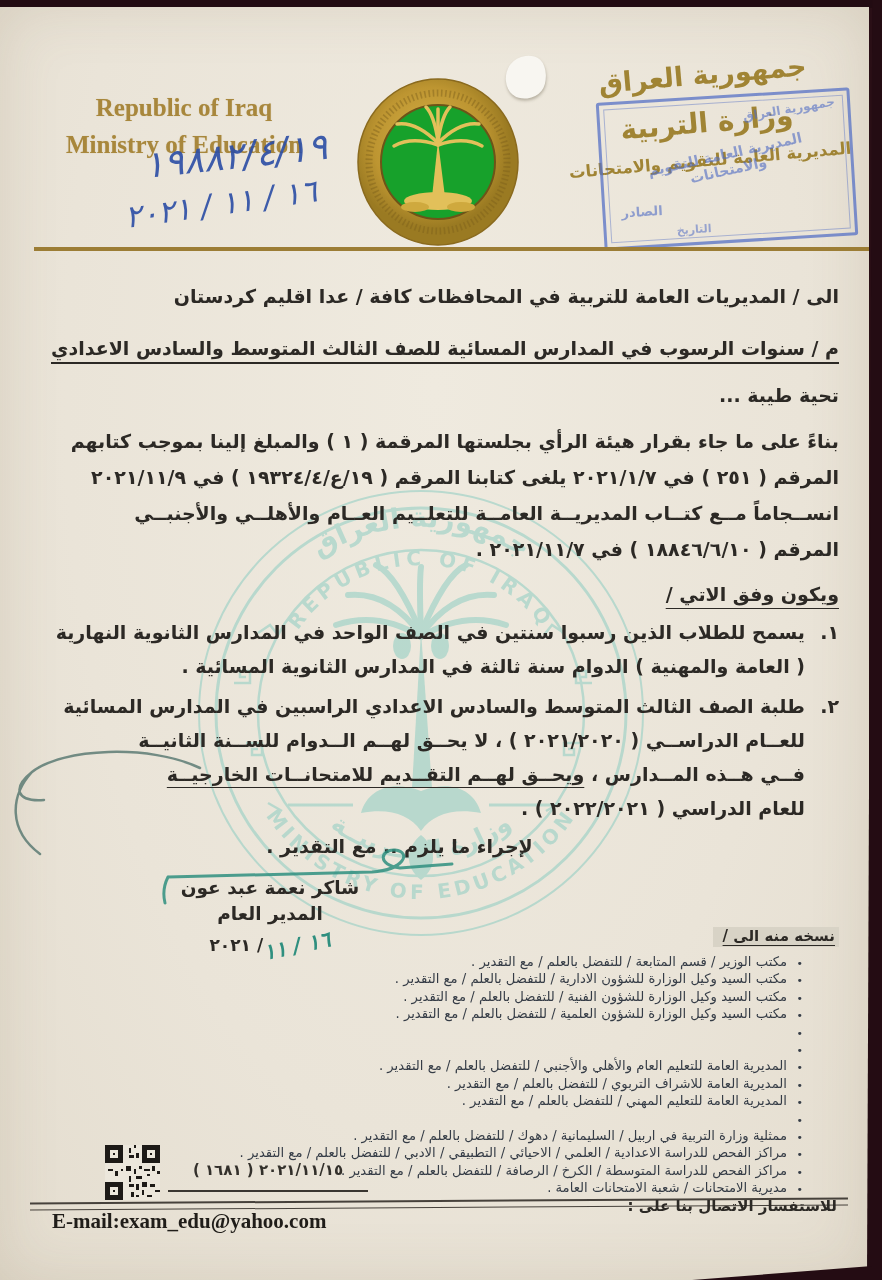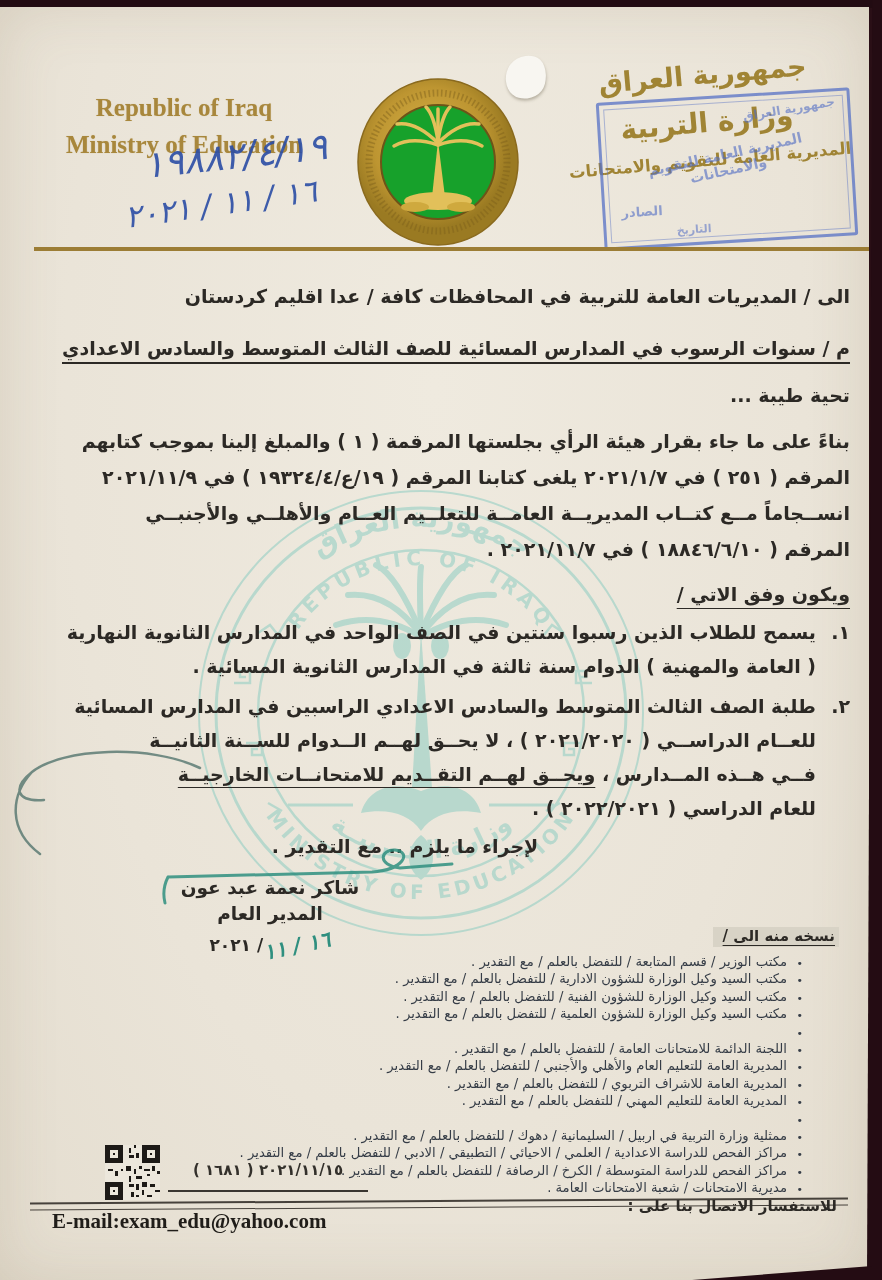--- a/index.html
+++ b/index.html
@@ -40,21 +40,21 @@
   .stamp-box .s4{position:absolute;left:70px;bottom:6px;font-size:11px;color:rgba(80,108,196,.55);direction:rtl;font-weight:bold;}
   .gold-rule{position:absolute;left:34px;top:240px;width:835px;height:3.5px;background:#9c7d35;}
   .tear{position:absolute;left:506px;top:48px;width:40px;height:44px;background:#f8f6f1;
         border-radius:58% 42% 55% 45%/50% 55% 45% 50%;transform:rotate(14deg);
         box-shadow:1px 2px 3px rgba(90,80,60,.35);}
 
   
   .watermark{position:absolute;left:188px;top:476px;width:466px;height:462px;opacity:.55;pointer-events:none;}
 
   
-  .body{position:absolute;top:278px;right:19px;left:40px;direction:rtl;color:#2c2925;
+  .body{position:absolute;top:278px;right:30px;left:40px;direction:rtl;color:#2c2925;
         font-weight:bold;font-size:19px;z-index:2;}
   .to{margin-bottom:30px;}
   .subject{text-decoration:underline;text-underline-offset:7px;text-decoration-thickness:1.5px;margin-bottom:25px;}
   .greet{margin-bottom:17px;}
   .para div{line-height:36px;}
   .wafq{text-decoration:underline;text-underline-offset:7px;margin-top:16px;margin-bottom:10px;}
   .item{display:flex;line-height:34px;margin-bottom:6px;}
   .item .num{flex:0 0 34px;}
   .item .txt{flex:1;}
   .u{text-decoration:underline;text-underline-offset:6px;}
@@ -269,21 +269,20 @@
         </div>
       <div class="li">
           <span class="blt">•</span>
           <span>مكتب السيد وكيل الوزارة للشؤون العلمية / للتفضل بالعلم / مع التقدير .</span>
         </div>
       <div class="li">
           <span class="blt">•</span>
         </div>
       <div class="li">
           <span class="blt">•</span>
-          <span>اللجنة الدائمة للامتحانات العامة / للتفضل بالعلم / مع التقدير .</span>
         </div>
       <div class="li">
           <span class="blt">•</span>
           <span>المديرية العامة للتعليم العام والأهلي والأجنبي / للتفضل بالعلم / مع التقدير .</span>
         </div>
       <div class="li">
           <span class="blt">•</span>
           <span>المديرية العامة للاشراف التربوي / للتفضل بالعلم / مع التقدير .</span>
         </div>
       <div class="li">

